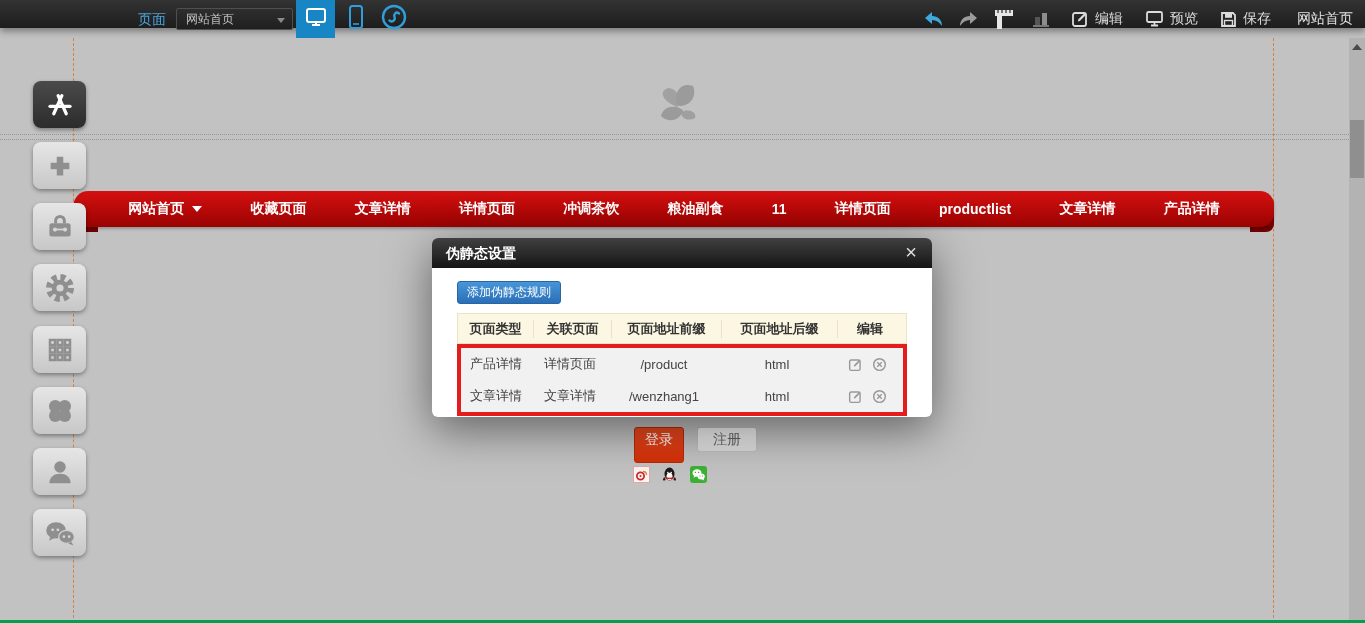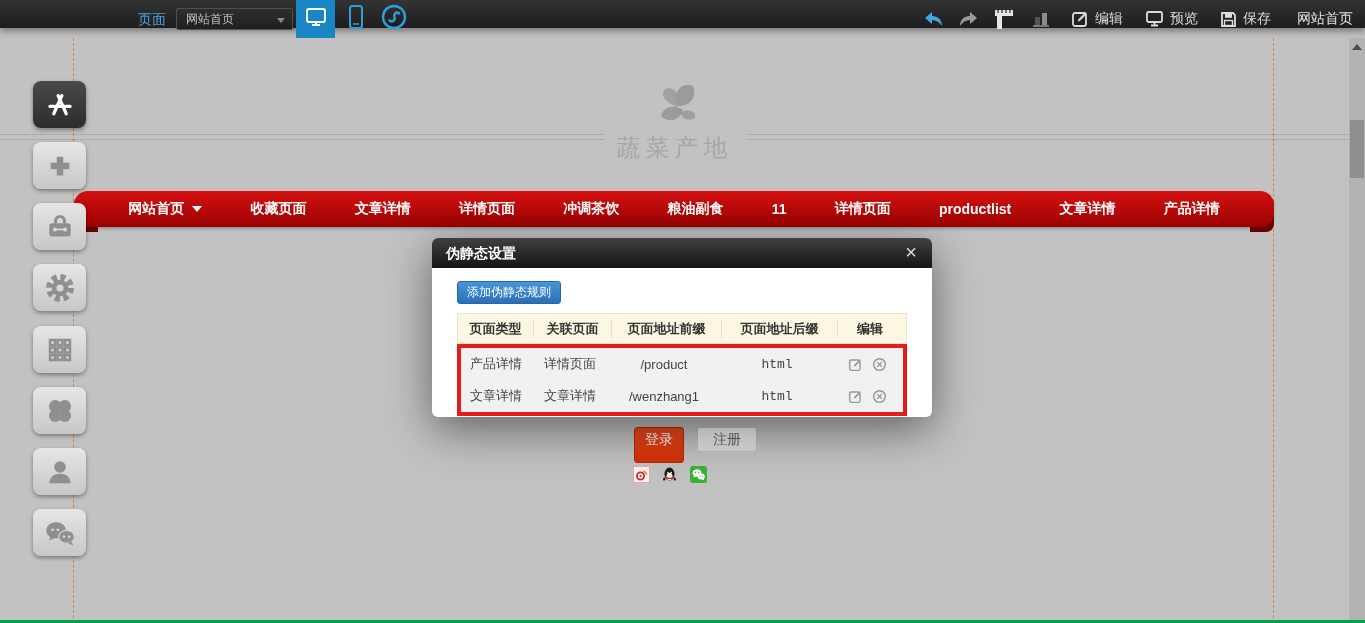--- a/index.html
+++ b/index.html
@@ -73,21 +73,21 @@
     background:linear-gradient(#4796d8,#2a6fb8); border:1px solid #2a65a0; border-radius:3px;
     color:#ffffff; font-size:12px; text-align:center; line-height:21px; cursor:pointer; }
   .ps-table { position:absolute; left:25px; top:75px; width:450px; font-size:13px; }
   .ps-head { display:flex; background:#fbf7e2; border:1px solid #ece3c6; height:31px; align-items:center; }
   .ps-head .cell { font-weight:bold; color:#333; text-align:center; border-right:1px solid #e9e1c5; }
   .ps-head .cell:last-child { border-right:none; }
   .ps-body { border:4px solid #e41c1c; margin-top:0; background:#f1f1f1; }
   .ps-row { display:flex; height:32px; align-items:center; }
   .ps-row .cell { color:#444; text-align:center; }
   .c1{width:76px;} .c2{width:78px;} .c3{width:110px;} .c4{width:116px;} .c5{width:64px;}
-  .ps-body .c1{width:70px;} .ps-body .c2{width:78px;} .ps-body .c3{width:110px;} .ps-body .c4{width:116px;font-family:Liberation Mono, monospace;}
+  .ps-body .c1{width:70px;} .ps-body .c2{width:78px;} .ps-body .c3{width:110px;} .ps-body .c4{width:116px;}
   .row-actions { display:flex; gap:9px; justify-content:center; align-items:center; width:64px; }
   .act { cursor:pointer; display:flex; }
 
   
   .login-btn { position:absolute; left:634px; top:427px; width:50px; height:36px;
     background:linear-gradient(#ee4b20,#d32f06); border:1px solid #b62a06; border-radius:3px;
     color:#fff; font-size:14px; text-align:center; line-height:23px; cursor:pointer; z-index:6; }
   .reg-btn { position:absolute; left:697px; top:427px; width:60px; height:25px;
     background:linear-gradient(#f4f4f4,#d9d9d9); border:1px solid #bdbdbd; border-radius:3px;
     color:#666; font-size:14px; text-align:center; line-height:23px; cursor:pointer; z-index:6; }
@@ -265,23 +265,20 @@
   <div class="logo-wrap">
     <div class="logo-leaf">
       <svg width="56" height="46" viewBox="0 0 56 46">
           <g fill="#9b9b9b">
             <path d="M30 24 C26 10 36 2 46 6 C50 16 44 26 32 26 Z"></path>
             <path d="M28 26 C14 20 12 10 22 8 C32 10 34 20 30 28 Z" opacity=".85"></path>
             <path d="M14 36 C16 26 28 24 36 30 C34 40 22 44 14 36 Z"></path>
             <path d="M34 32 C42 28 50 32 48 38 C40 42 34 38 34 32 Z" opacity=".9"></path>
           </g>
         </svg>
-    </div>
-    <div>
-      <span class="logo-title">蔬菜产地</span>
     </div>
   </div>
 
   <div class="nav-cap l"></div>
   <div class="nav-cap r"></div>
   <div class="navbar">
     <span class="nav-item">
         <span>网站首页</span>
         <span class="caret"></span>
       </span>

